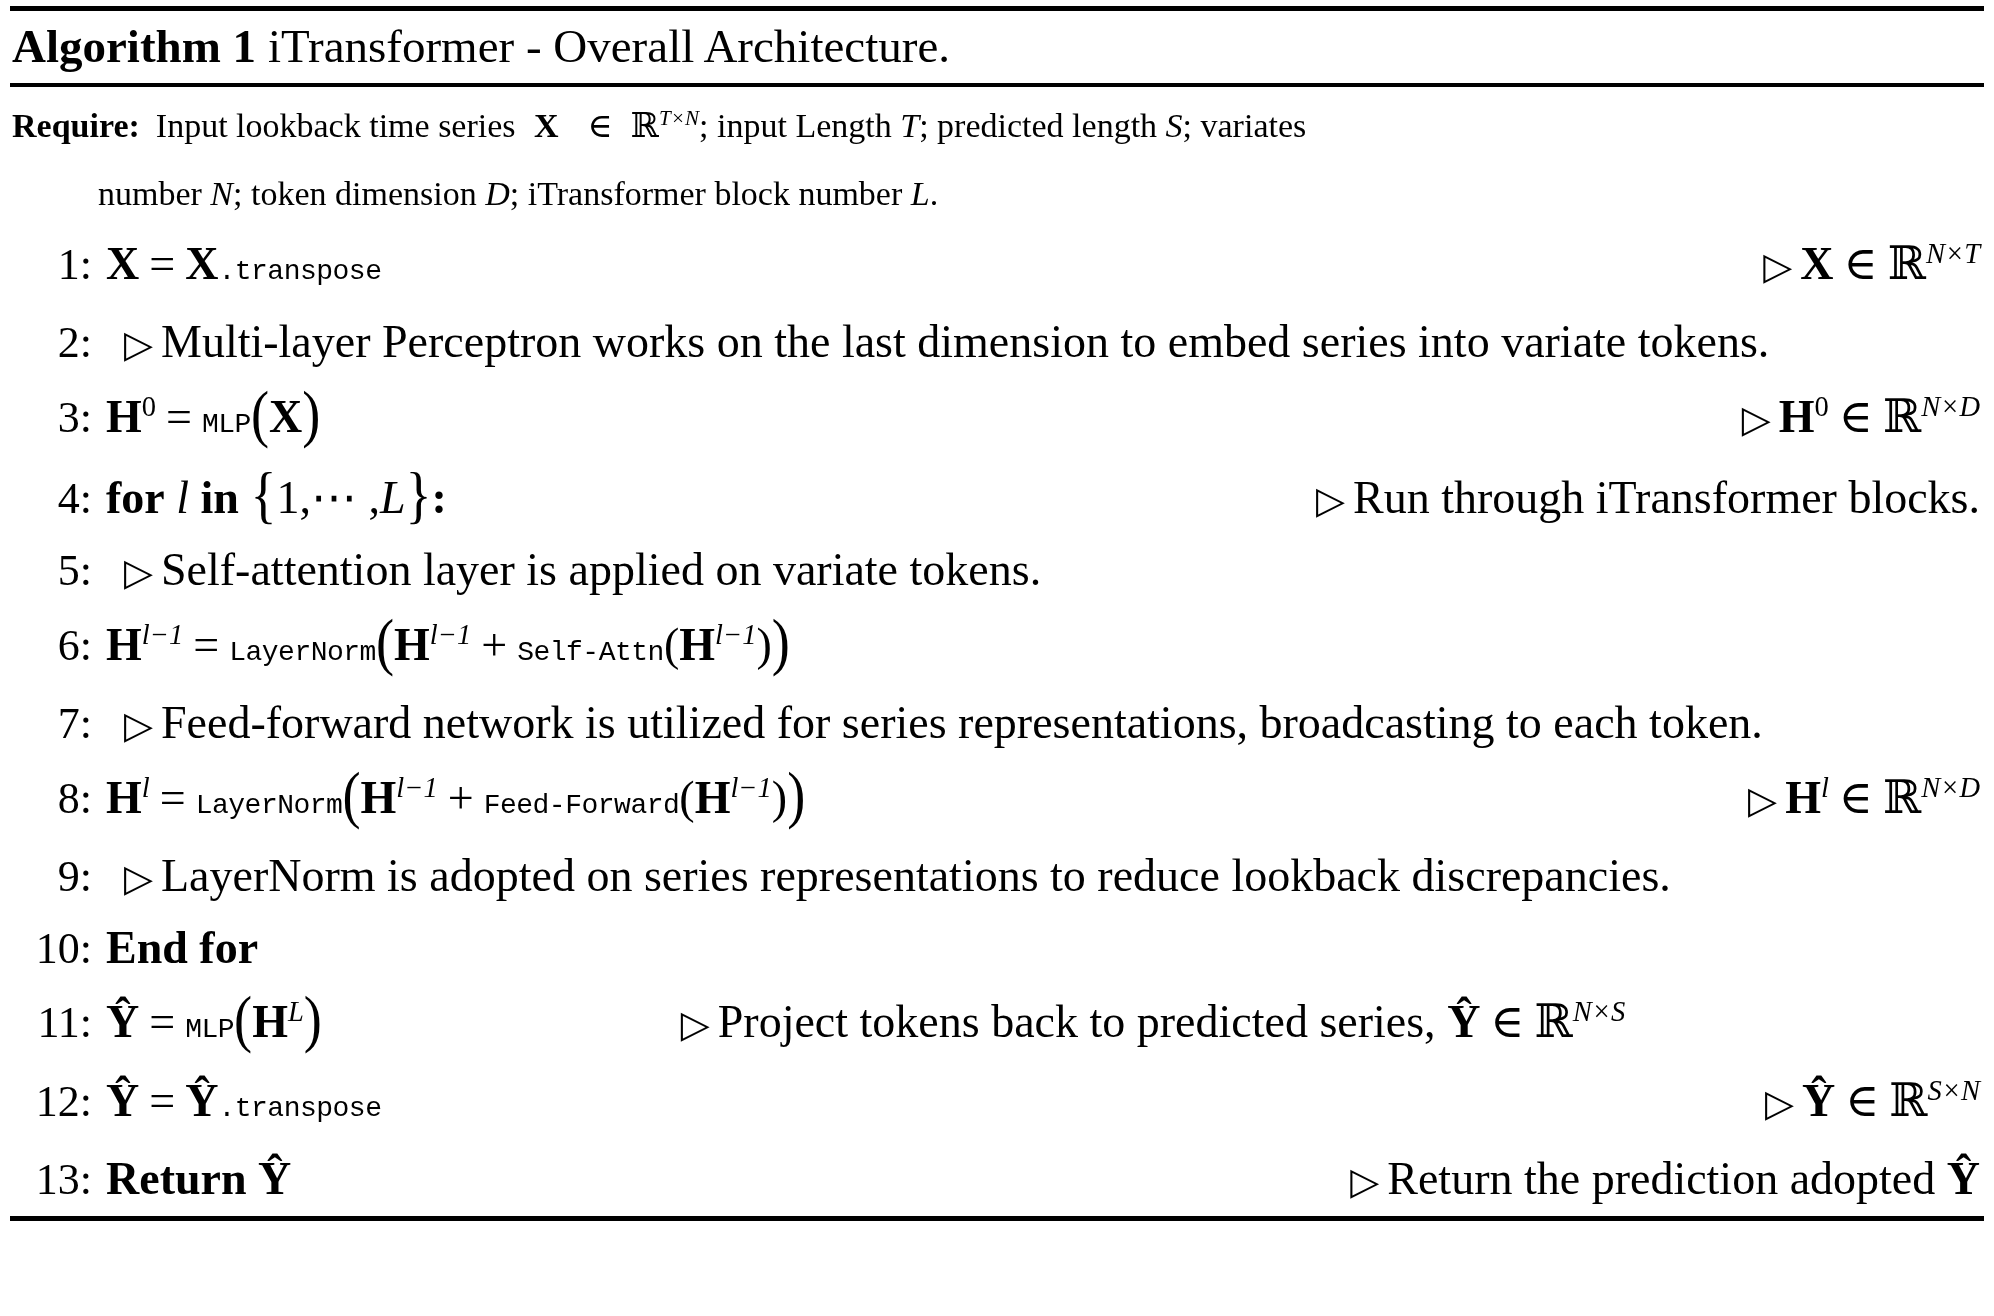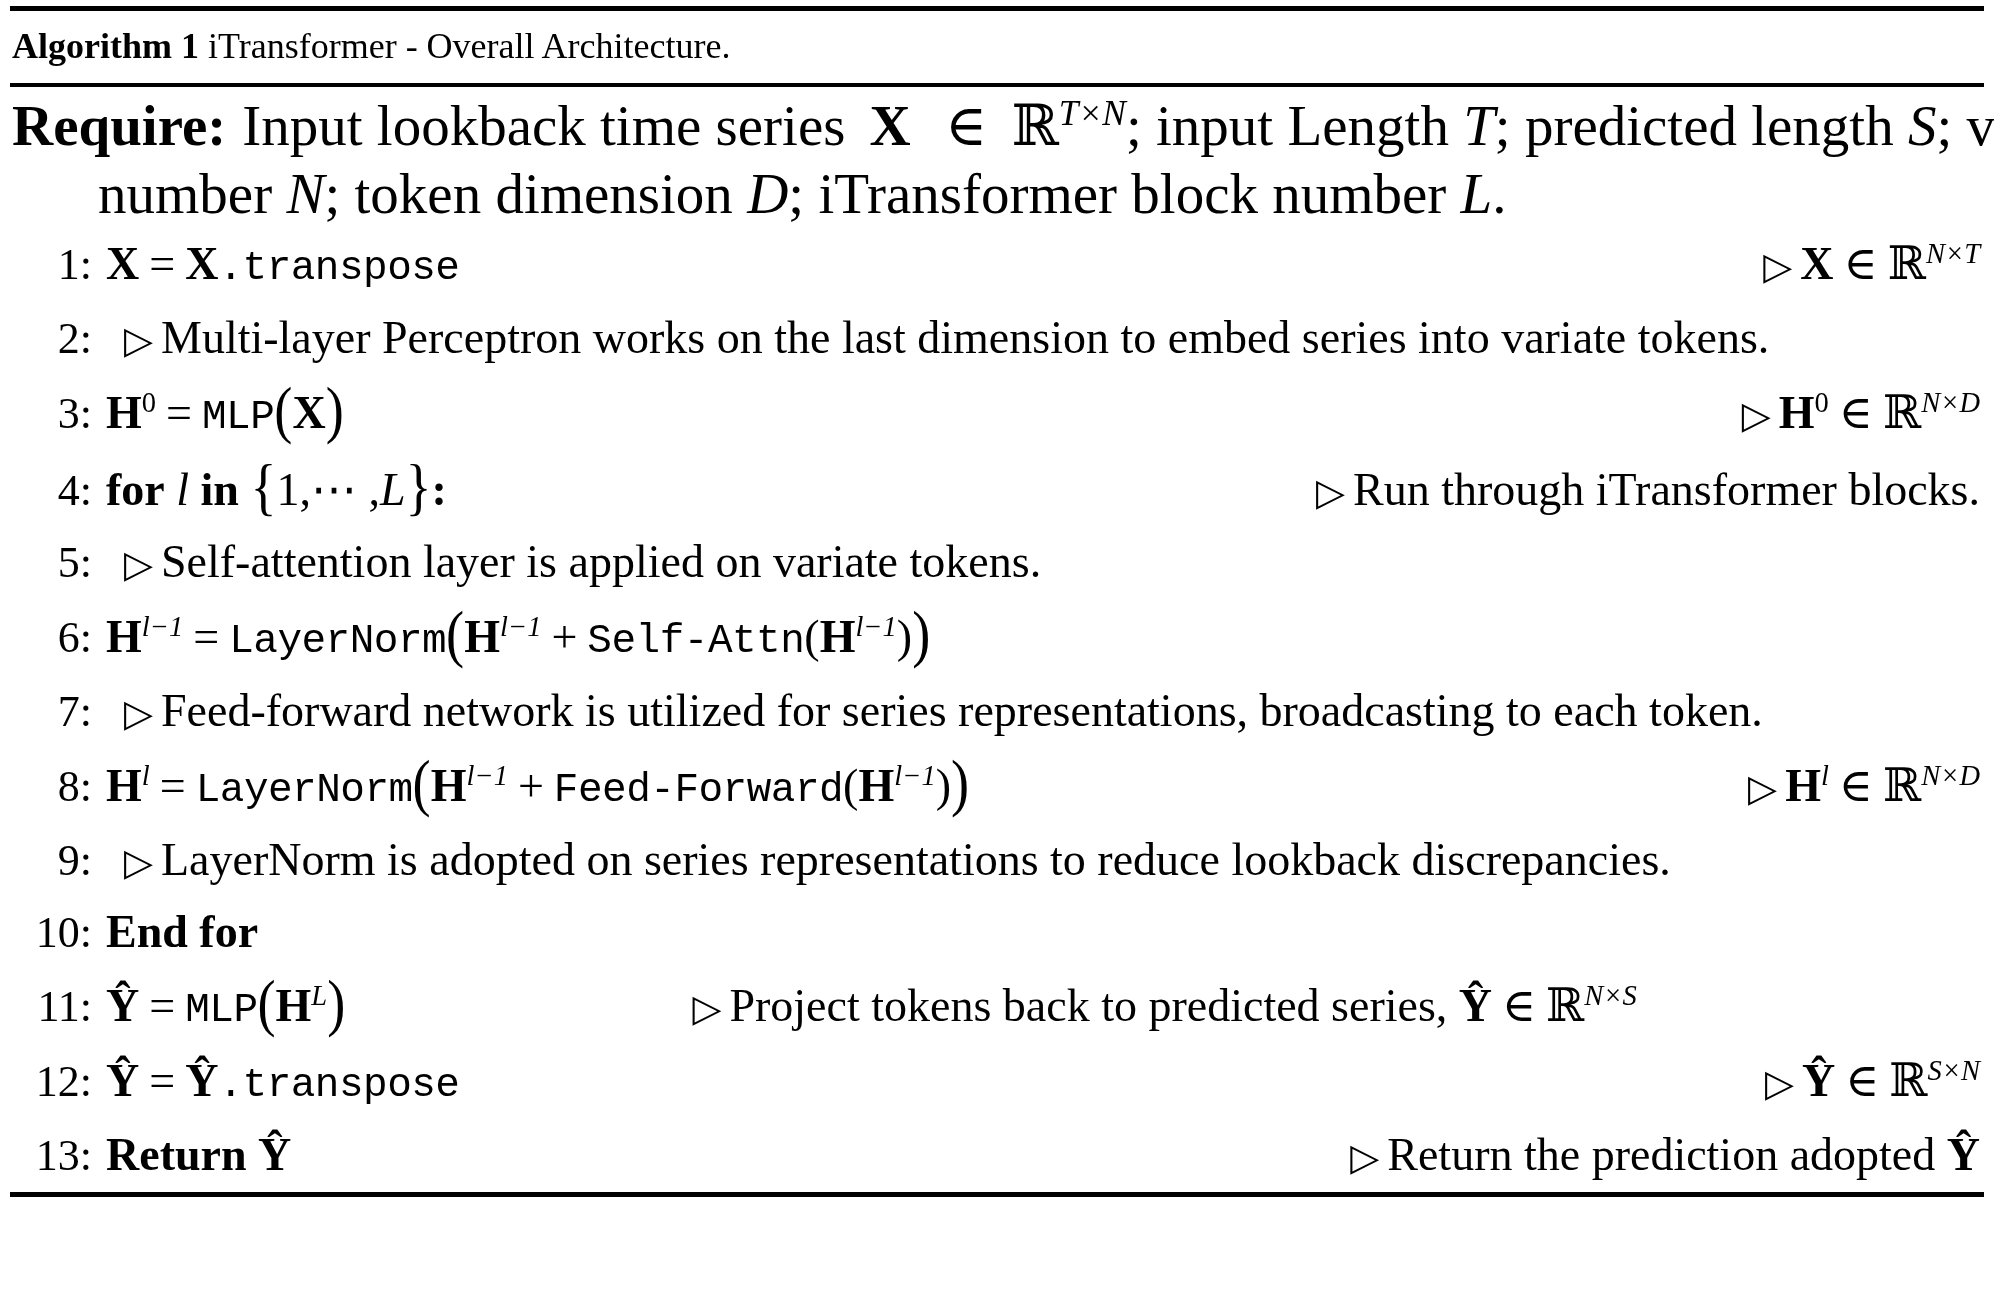--- a/index.html
+++ b/index.html
@@ -35,35 +35,35 @@
     height: 0;
   }
   .rule-bottom {
     border-top: 5px solid #000;
     margin: 0;
     height: 0;
   }
 
   
   .title-row {
-    font-size: 36px;
+    font-size: 47px;
     line-height: 62px;
     padding: 4px 0 6px 2px;
     white-space: nowrap;
   }
   .title-row .kw { font-weight: bold; }
 
   
   .require-block {
     padding-top: 4px;
   }
   .req-line {
     display: flex;
     align-items: flex-end;
-    font-size: 57px;
+    font-size: 34px;
     line-height: 68px;
     white-space: nowrap;
   }
   .req-label {
     font-weight: bold;
     padding-left: 2px;
     padding-right: 16px;
     flex: none;
   }
   .req-cont-indent {
@@ -107,21 +107,21 @@
   .comment-mid {
     flex: none;
     padding-left: 0;
   }
 
   
   .bf { font-weight: bold; }
   .it { font-style: italic; }
   .mono {
     font-family: "Liberation Mono", "DejaVu Sans Mono", monospace;
-    font-size: 41px;
+    font-size: 28px;
     letter-spacing: -0.5px;
   }
   .bb {
     font-family: "DejaVu Serif", serif;
   }
   sup {
     font-size: 0.62em;
     vertical-align: super;
     line-height: 0;
     font-style: italic;

